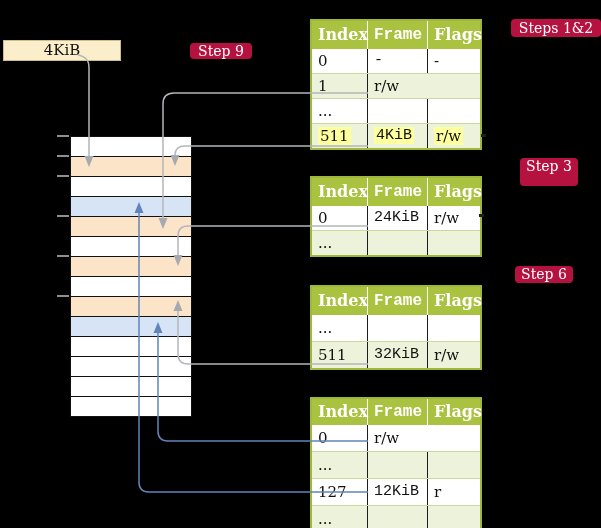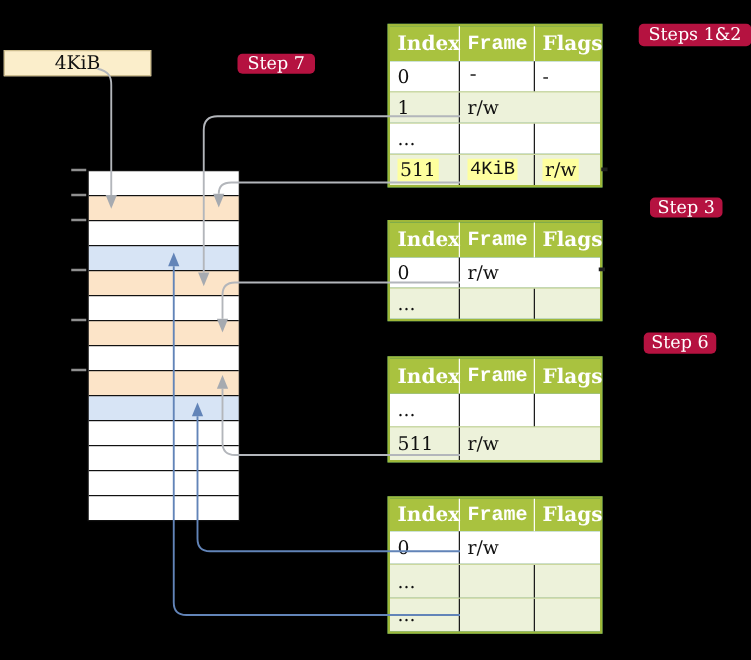--- a/index.html
+++ b/index.html
@@ -30,21 +30,21 @@
     position:absolute;left:70px;top:136px;width:120px;
     border:1px solid #111;box-sizing:content-box;z-index:1;
   }
   .stack-row{height:19px;border-bottom:1px solid #111;}
   .stack-row:last-child{border-bottom:none;}
   .tick{position:absolute;width:12px;height:2px;background:#8f8f8f;left:57px;z-index:1;}
 
   
   .ptable{
     position:absolute;left:310px;width:172px;
-    border:2px solid #9fb83a;background:#0f766e;box-sizing:border-box;
+    border:2px solid #9fb83a;background:#a3a3a3;box-sizing:border-box;
     z-index:1;
   }
   .pt-head{display:flex;background:#a9c23f;}
   .pt-head .cell{
     color:#fff;font-weight:bold;font-size:16px;
     padding-left:6px;box-sizing:border-box;
   }
   .pt-head .cell + .cell{border-left:1px solid #fdfdf6;}
   .pt-row{display:flex;background:#fff;}
   .pt-row.shade{background:#edf2da;}
@@ -64,23 +64,23 @@
 </style>
 </head>
 <body style="background: rgb(0, 0, 0);">
 
 <div id="stage">
 
   <div class="frame-box">
     <span>4KiB</span>
   </div>
 
-  <div class="badge" id="badge-step0" style="left: 190px; top: 43px; width: 62px; height: 16px; line-height: 16px; background: rgb(181, 18, 64);">Step 7</div>
+  <div class="badge" id="badge-step0" style="left: 190px; top: 43px; width: 62px; height: 16px; line-height: 16px; background: rgb(181, 18, 64);">Step 9</div>
   <div class="badge" id="badge-steps12" style="left: 511px; top: 19px; width: 90px; height: 18px; line-height: 18px; background: rgb(181, 18, 64);">Steps 1&amp;2</div>
-  <div class="badge" id="badge-step3" style="left: 520px; top: 158px; width: 58px; height: 16px; line-height: 16px; background: rgb(181, 18, 64);">Step 3</div>
+  <div class="badge" id="badge-step3" style="left: 520px; top: 158px; width: 58px; height: 28px; line-height: 16px; background: rgb(181, 18, 64);">Step 3</div>
   <div class="badge" id="badge-step4" style="left: 515px; top: 266px; width: 58px; height: 17px; line-height: 17px; background: rgb(181, 18, 64);">Step 6</div>
 
   <div class="stack" id="memory-stack">
       <div class="stack-row" style="background: rgb(255, 255, 255);"></div>
       <div class="stack-row" style="background: rgb(252, 228, 200);"></div>
       <div class="stack-row" style="background: rgb(255, 255, 255);"></div>
       <div class="stack-row" style="background: rgb(215, 228, 245);"></div>
       <div class="stack-row" style="background: rgb(252, 228, 200);"></div>
       <div class="stack-row" style="background: rgb(255, 255, 255);"></div>
       <div class="stack-row" style="background: rgb(252, 228, 200);"></div>
@@ -120,20 +120,21 @@
       </div>
     </div>
   <div class="ptable" id="t2" style="top:176px;">
       <div class="pt-head" style="height: 28px; line-height: 28px;">
         <div class="cell c-index">Index</div>
         <div class="cell c-frame">Frame</div>
         <div class="cell c-flags">Flags</div>
       </div>
       <div class="pt-row" style="height: 24px; line-height: 24px;">
         <div class="cell c-index">0</div>
+        <div class="cell c-frame">24KiB</div>
         <div class="cell c-flags">r/w</div>
       </div>
       <div class="pt-row shade" style="height: 24px; line-height: 24px;">
         <div class="cell c-index">...</div>
         <div class="cell c-frame"></div>
         <div class="cell c-flags"></div>
       </div>
     </div>
   <div class="ptable" id="t3" style="top:285px;">
       <div class="pt-head" style="height: 28px; line-height: 28px;">
@@ -141,37 +142,43 @@
         <div class="cell c-frame">Frame</div>
         <div class="cell c-flags">Flags</div>
       </div>
       <div class="pt-row" style="height: 26px; line-height: 26px;">
         <div class="cell c-index">...</div>
         <div class="cell c-frame"></div>
         <div class="cell c-flags"></div>
       </div>
       <div class="pt-row shade" style="height: 26px; line-height: 26px;">
         <div class="cell c-index">511</div>
+        <div class="cell c-frame">32KiB</div>
         <div class="cell c-flags">r/w</div>
       </div>
     </div>
   <div class="ptable" id="t4" style="top:397px;">
       <div class="pt-head" style="height: 26px; line-height: 26px;">
         <div class="cell c-index">Index</div>
         <div class="cell c-frame">Frame</div>
         <div class="cell c-flags">Flags</div>
       </div>
       <div class="pt-row" style="height: 26px; line-height: 26px;">
         <div class="cell c-index">0</div>
         <div class="cell c-flags">r/w</div>
       </div>
       <div class="pt-row shade" style="height: 26px; line-height: 26px;">
         <div class="cell c-index">...</div>
         <div class="cell c-frame"></div>
         <div class="cell c-flags"></div>
+      </div>
+      <div class="pt-row" style="height: 26px; line-height: 26px;">
+        <div class="cell c-index">127</div>
+        <div class="cell c-frame">12KiB</div>
+        <div class="cell c-flags">r</div>
       </div>
       <div class="pt-row shade" style="height: 26px; line-height: 26px;">
         <div class="cell c-index">...</div>
         <div class="cell c-frame"></div>
         <div class="cell c-flags"></div>
       </div>
     </div>
 
   <svg id="wires" viewBox="0 0 601 528">
 

